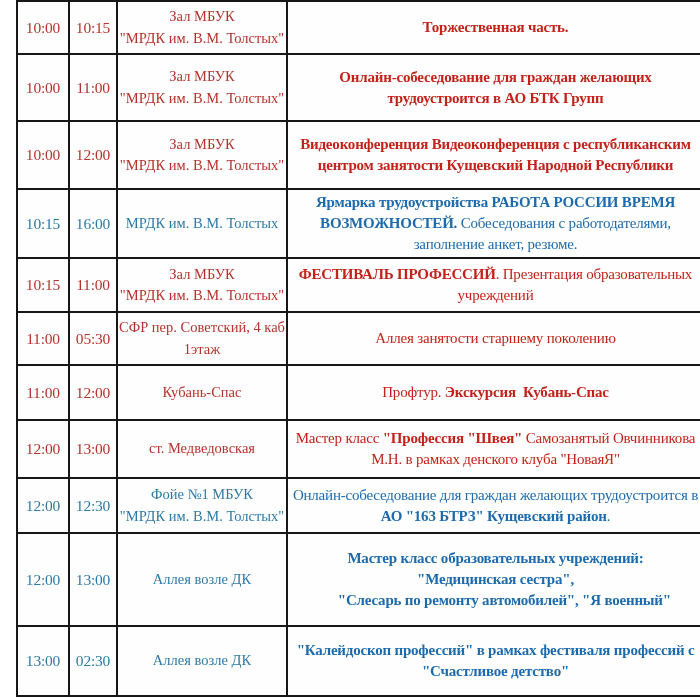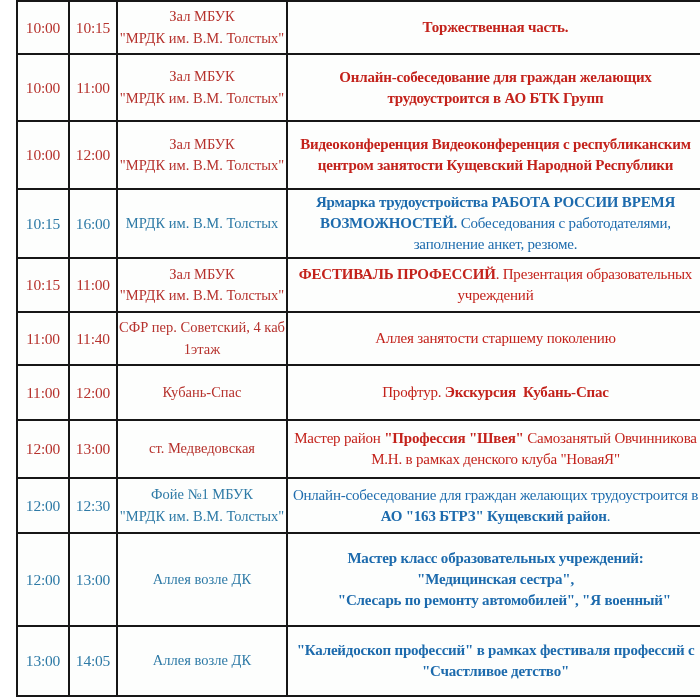--- a/index.html
+++ b/index.html
@@ -109,57 +109,57 @@
           <tr class="theme-red" style="height: 54px;">
             <td class="time">10:15</td>
             <td class="time">11:00</td>
             <td class="loc">Зал МБУК
 "МРДК им. В.М. Толстых"</td>
             <td class="evt"><span class="seg-bold">ФЕСТИВАЛЬ ПРОФЕССИЙ</span><span class="seg-regular">. Презентация образовательных
 учреждений</span></td>
           </tr>
           <tr class="theme-red" style="height: 53px;">
             <td class="time">11:00</td>
-            <td class="time">11:40</td>
+            <td class="time">05:30</td>
             <td class="loc">СФР пер. Советский, 4 каб
 1этаж</td>
             <td class="evt"><span class="seg-regular">Аллея занятости старшему поколению</span></td>
           </tr>
           <tr class="theme-red" style="height: 55px;">
             <td class="time">11:00</td>
             <td class="time">12:00</td>
             <td class="loc">Кубань-Спас</td>
             <td class="evt"><span class="seg-regular">Профтур. </span><span class="seg-bold">Экскурсия  Кубань-Спас</span></td>
           </tr>
           <tr class="theme-red" style="height: 58px;">
             <td class="time">12:00</td>
             <td class="time">13:00</td>
             <td class="loc">ст. Медведовская</td>
-            <td class="evt"><span class="seg-regular">Мастер район </span><span class="seg-bold">"Профессия "Швея"</span><span class="seg-regular"> Самозанятый Овчинникова
+            <td class="evt"><span class="seg-regular">Мастер класс </span><span class="seg-bold">"Профессия "Швея"</span><span class="seg-regular"> Самозанятый Овчинникова
 М.Н. в рамках денского клуба "НоваяЯ"</span></td>
           </tr>
           <tr class="theme-blue" style="height: 55px;">
             <td class="time">12:00</td>
             <td class="time">12:30</td>
             <td class="loc">Фойе №1 МБУК
 "МРДК им. В.М. Толстых"</td>
             <td class="evt"><span class="seg-regular">Онлайн-собеседование для граждан желающих трудоустроится в
 </span><span class="seg-bold">АО "163 БТРЗ" Кущевский район</span><span class="seg-regular">.</span></td>
           </tr>
           <tr class="theme-blue" style="height: 93px;">
             <td class="time">12:00</td>
             <td class="time">13:00</td>
             <td class="loc">Аллея возле ДК</td>
             <td class="evt"><span class="seg-bold">Мастер класс образовательных учреждений:
 "Медицинская сестра",
      "Слесарь по ремонту автомобилей", "Я военный"</span></td>
           </tr>
           <tr class="theme-blue" style="height: 70px;">
             <td class="time">13:00</td>
-            <td class="time">14:05</td>
+            <td class="time">02:30</td>
             <td class="loc">Аллея возле ДК</td>
             <td class="evt"><span class="seg-bold">"Калейдоскоп профессий" в рамках фестиваля профессий с
 "Счастливое детство"</span></td>
           </tr>
         </tbody>
     </table>
   </div>
 </div>
 
 </body></html>

